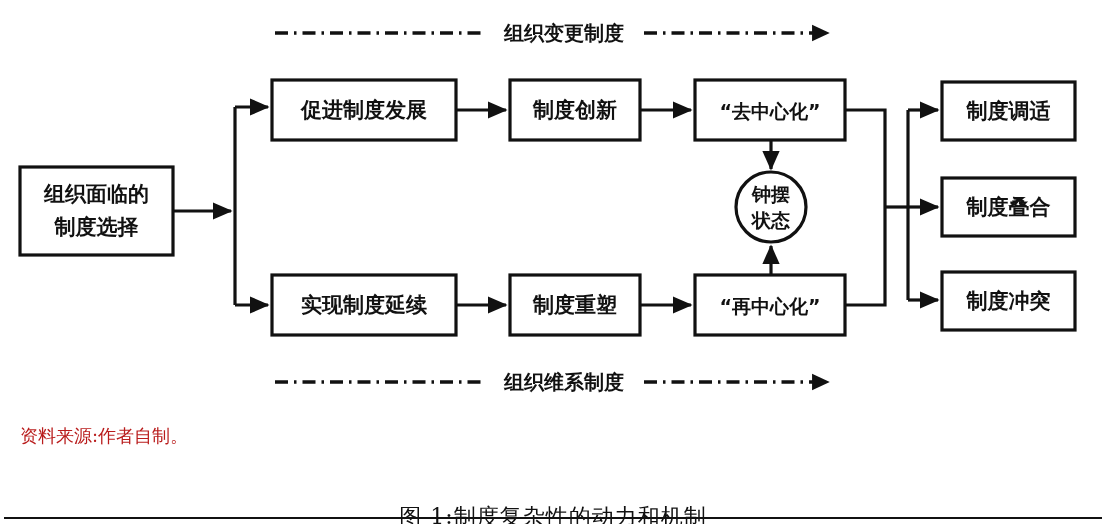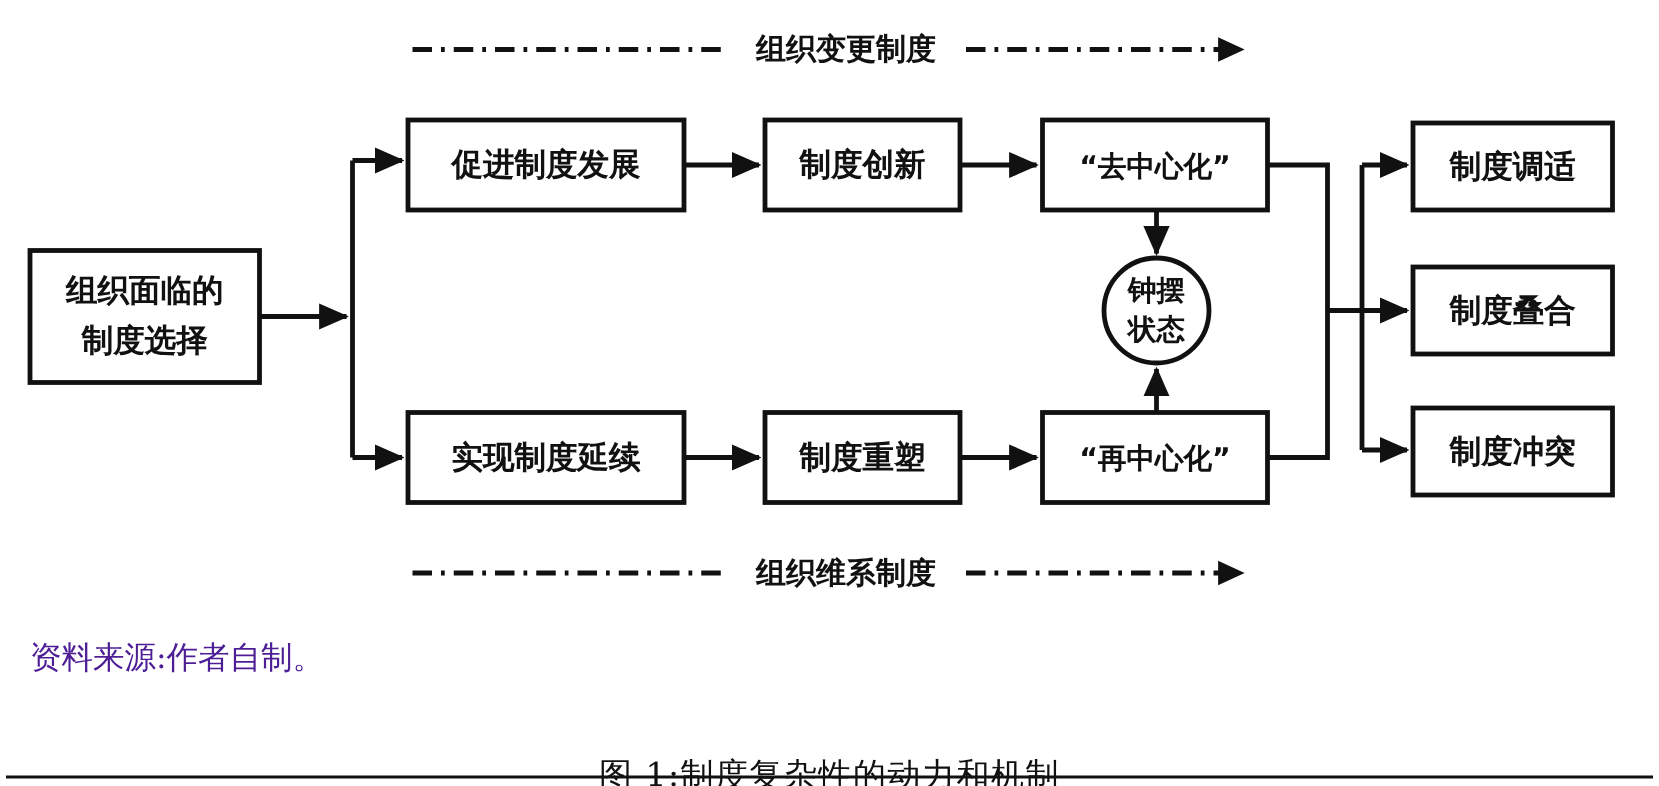--- a/index.html
+++ b/index.html
@@ -24,21 +24,21 @@
   }
   .boxrect{fill:#ffffff;stroke:#111111;stroke-width:3.2;}
   .circ{fill:#ffffff;stroke:#111111;stroke-width:3.2;}
   .conn{stroke:#111111;stroke-width:3.2;fill:none;stroke-linecap:butt;}
   .dashdot{stroke:#111111;stroke-width:3.4;fill:none;
            stroke-dasharray:13 6 2.5 6;stroke-linecap:butt;}
 
   .source-note{
     position:absolute;left:20px;top:424px;
     font-family:"DejaVu Serif","Liberation Serif",serif;
-    font-size:21px;color:#4c1d95;white-space:nowrap;
+    font-size:18px;color:#b91c1c;white-space:nowrap;
   }
   .figure-caption{
     position:absolute;left:0;top:478px;width:1106px;
     text-align:center;
     font-family:"DejaVu Serif","Liberation Serif",serif;
     font-size:22px;font-weight:400;color:#111111;
     letter-spacing:1px;
     margin-top:24px;
   }
   .bottom-rule{

